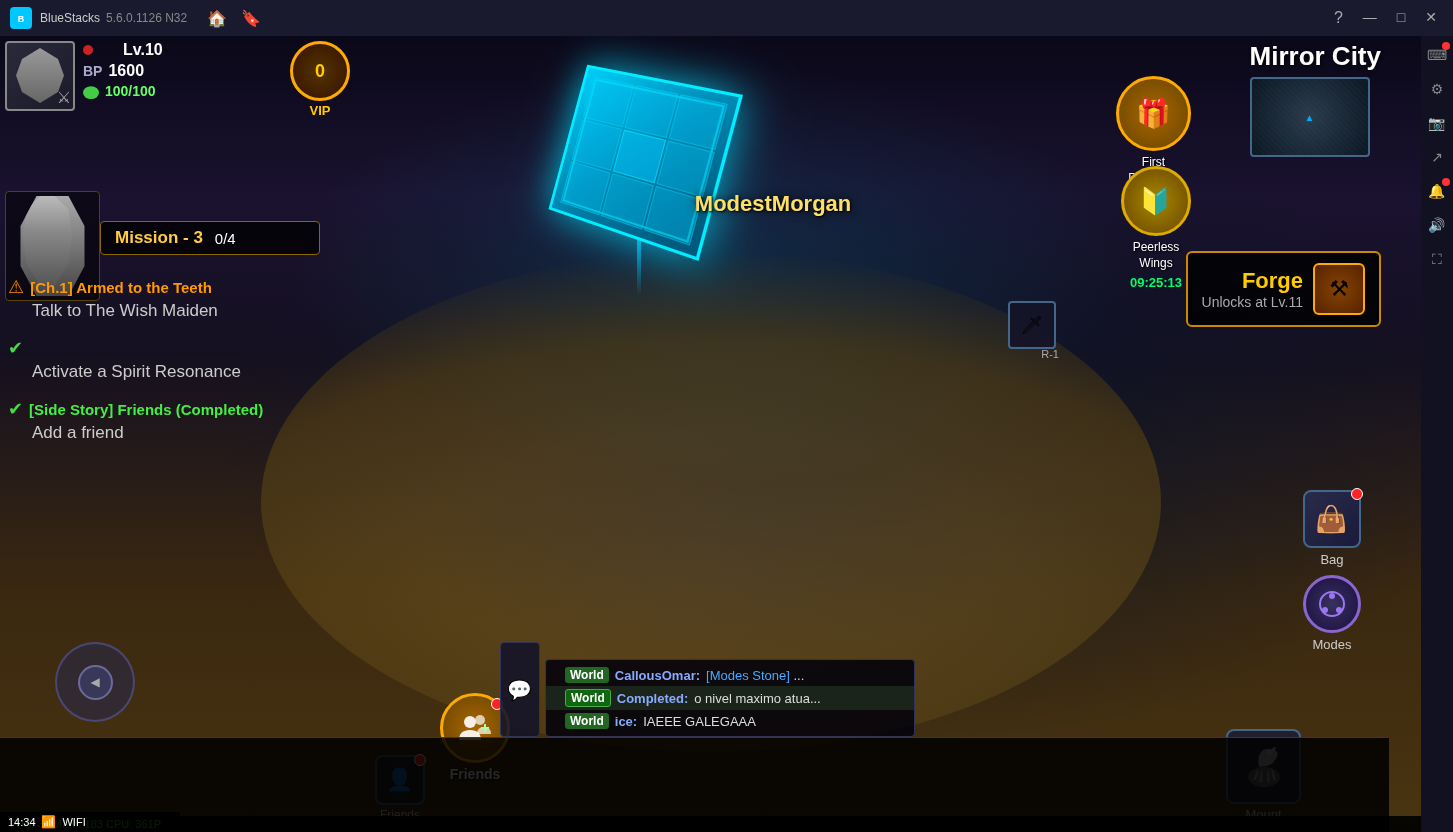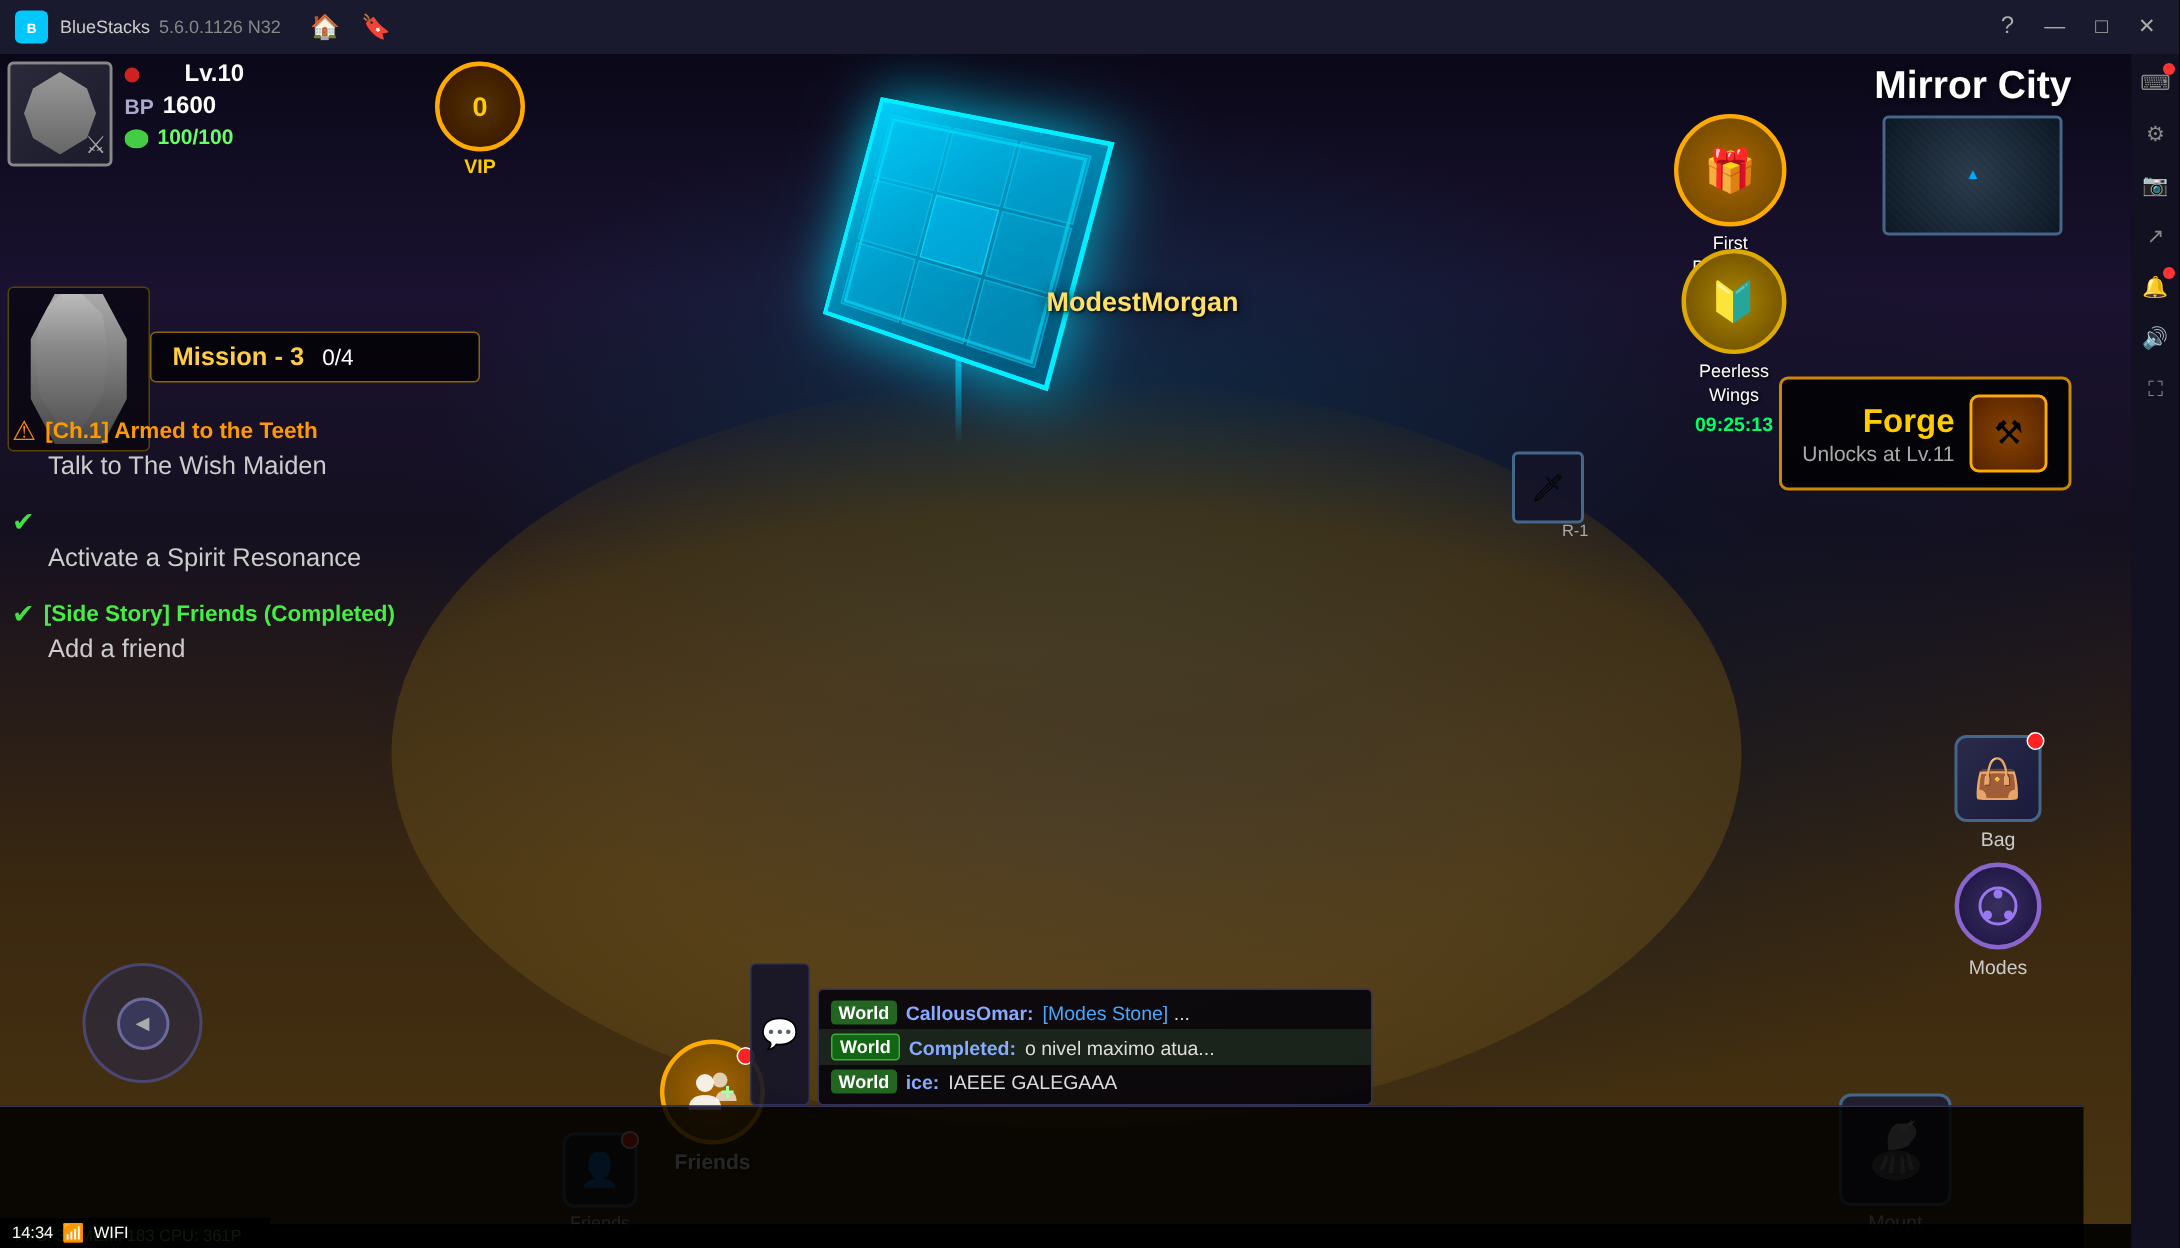--- a/index.html
+++ b/index.html
@@ -111,21 +111,21 @@
       background: rgba(0,180,220,0.2);
     }
 
     
     #char-name-world {
       position: absolute;
       top: 155px;
       left: 50%;
       transform: translateX(-10%);
       color: #ffe066;
-      font-size: 18px;
+      font-size: 22px;
       font-weight: bold;
       text-shadow: 0 0 10px rgba(0,0,0,0.9), 1px 1px 2px #000;
     }
 
     
     #right-sidebar {
       position: absolute;
       right: 0;
       top: 0;
       width: 32px;
@@ -364,21 +364,21 @@
       margin-left: 24px;
     }
 
     
     #top-right-hud {
       position: absolute;
       top: 5px;
       right: 40px;
       display: flex;
       flex-direction: column;
-      align-items: center;
+      align-items: flex-start;
       gap: 5px;
       z-index: 50;
     }
     #location-name {
       color: #ffffff;
       font-size: 26px;
       font-weight: bold;
       text-shadow: 1px 1px 4px rgba(0,0,0,0.8);
     }
     #minimap {
@@ -631,20 +631,21 @@
     .chat-line:nth-child(even) {
       background: rgba(255,255,255,0.03);
     }
     .chat-tag {
       color: #fff;
       font-size: 12px;
       font-weight: bold;
       padding: 1px 5px;
       border-radius: 3px;
       white-space: nowrap;
+      margin-left: 11px;
     }
     .chat-tag-world { background: #226622; }
     .chat-tag-world-highlight { background: #116611; border: 1px solid #44aa44; }
     .chat-name {
       color: #88aaff;
       font-size: 13px;
       font-weight: bold;
       white-space: nowrap;
     }
     .chat-msg {

